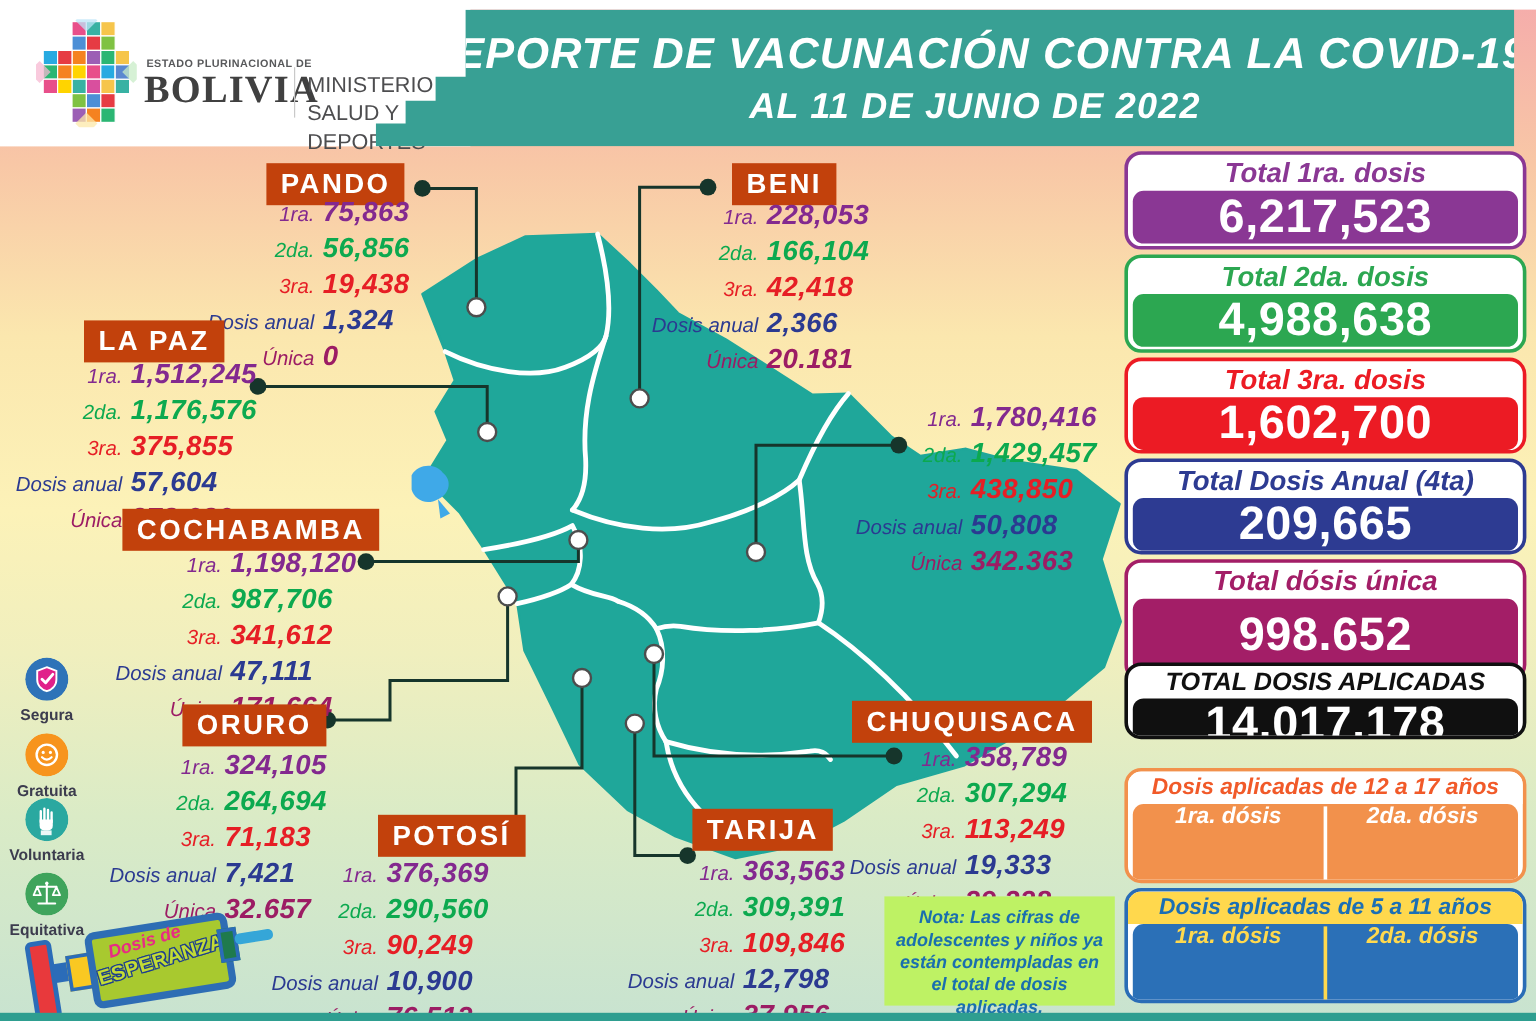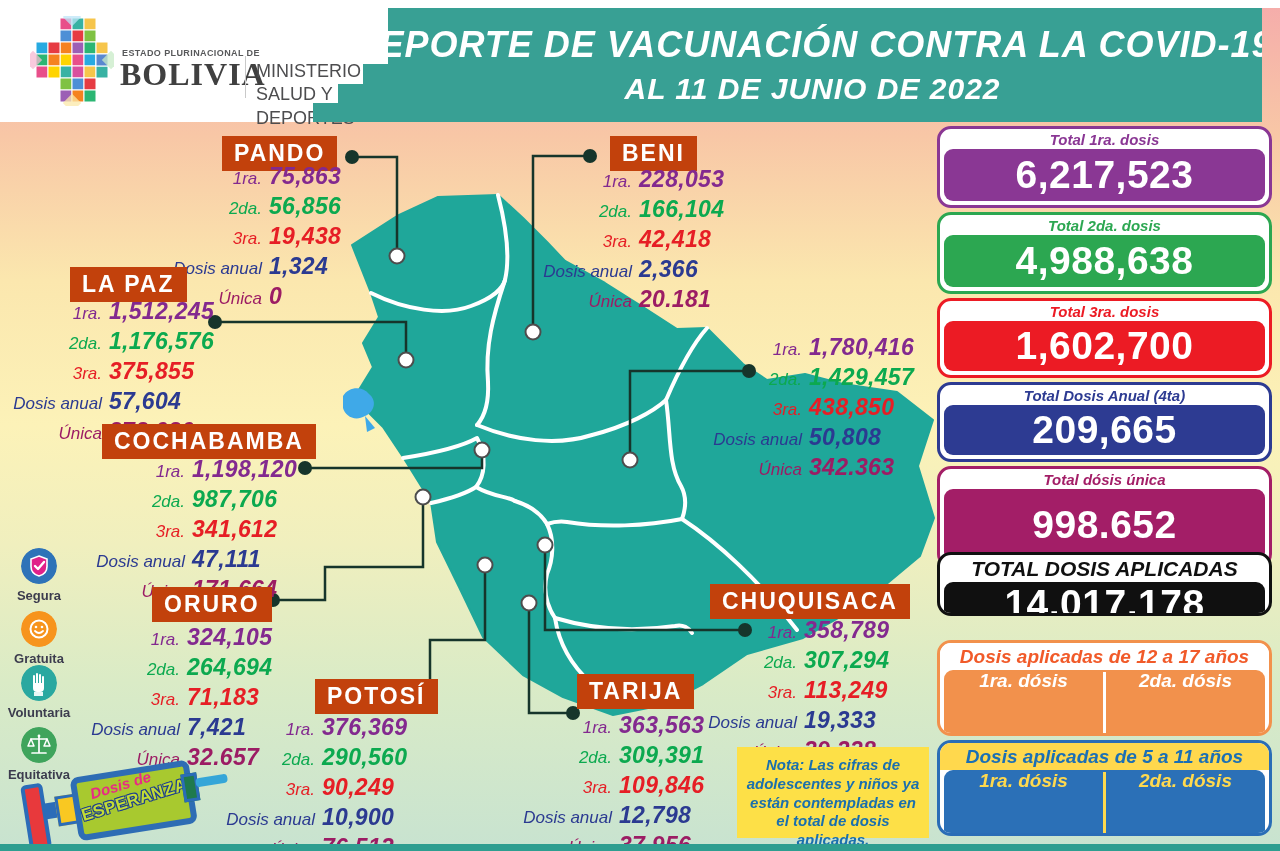--- a/index.html
+++ b/index.html
@@ -27,39 +27,39 @@
   .dept-name{position:absolute;background:#c2410c;color:#fff;font-weight:700;font-size:23px;
     letter-spacing:2px;padding:4px 12px;white-space:nowrap;}
   .dstats{position:absolute;white-space:nowrap;}
   .drow{display:flex;align-items:baseline;height:30px;}
   .drow .l{width:120px;text-align:right;padding-right:7px;font-style:italic;font-size:17px;font-weight:500;}
   .drow .v{font-style:italic;font-size:23px;font-weight:700;letter-spacing:.3px;}
   .c1{color:#83298F;} .c2{color:#0CA94F;} .c3{color:#E61E25;} .c4{color:#2B3A91;} .c5{color:#9C1C64;}
   
   .tbox{position:absolute;left:937px;width:335px;border:3px solid var(--c);border-radius:14px;
     background:#fff;box-sizing:border-box;display:flex;flex-direction:column;overflow:hidden;}
-  .tbox-hdr{flex:0 0 auto;text-align:center;font-style:italic;font-weight:800;font-size:15px;
+  .tbox-hdr{flex:0 0 auto;text-align:center;font-style:italic;font-weight:800;font-size:23px;
     color:var(--c);padding:2px 0 1px;}
   .tbox-num{flex:1;margin:0 4px 4px;border-radius:9px;background:var(--c);color:#fff;
     display:flex;align-items:center;justify-content:center;font-weight:700;font-size:39px;letter-spacing:.5px;}
   .agebox{position:absolute;left:937px;width:335px;border:3px solid var(--bd);border-radius:14px;
     background:#fff;box-sizing:border-box;display:flex;flex-direction:column;overflow:hidden;}
   .age-hdr{flex:0 0 auto;text-align:center;font-style:italic;font-weight:800;font-size:19px;
     color:var(--ht);background:var(--hbg);padding:3px 0 2px;}
   .age-body{flex:1;margin:0 4px 4px;border-radius:9px;background:var(--bbg);display:flex;align-items:stretch;}
   .age-col{flex:1;display:flex;flex-direction:column;align-items:center;justify-content:center;color:var(--bt);gap:45px;}
   .age-lbl{font-style:italic;font-weight:700;font-size:19px;}
   .age-val{font-weight:700;font-size:29px;letter-spacing:.5px;}
   .age-div{width:3px;background:var(--div);margin:2px 0;}
   
   .principle{position:absolute;left:6px;width:66px;text-align:center;}
   .p-circle{width:36px;height:36px;border-radius:50%;margin:0 auto;display:block;}
   .p-label{margin-top:4px;font-size:13px;font-weight:700;color:#3C3C4E;}
   
-  .nota{position:absolute;left:737px;top:747px;width:192px;height:91px;background:#fde047;
+  .nota{position:absolute;left:737px;top:747px;width:192px;height:91px;background:#bef264;
     box-sizing:border-box;padding:9px 8px;text-align:center;color:#1A6FAE;font-style:italic;
     font-size:15px;line-height:1.25;font-weight:600;}
   .nota b{font-weight:800;}
   
   .syringe{position:absolute;left:18px;top:760px;width:212px;height:86px;transform:rotate(-9deg);}
   .syr-red{position:absolute;left:6px;top:10px;width:14px;height:58px;background:#E8393C;
     border:4px solid #2B6CB8;border-radius:5px;}
   .syr-shaft{position:absolute;left:26px;top:31px;width:24px;height:16px;background:#2B6CB8;}
   .syr-yellow{position:absolute;left:38px;top:26px;width:16px;height:24px;background:#F9C822;border:3px solid #2B6CB8;}
   .syr-barrel{position:absolute;left:56px;top:10px;width:108px;height:52px;background:#A8C92F;

